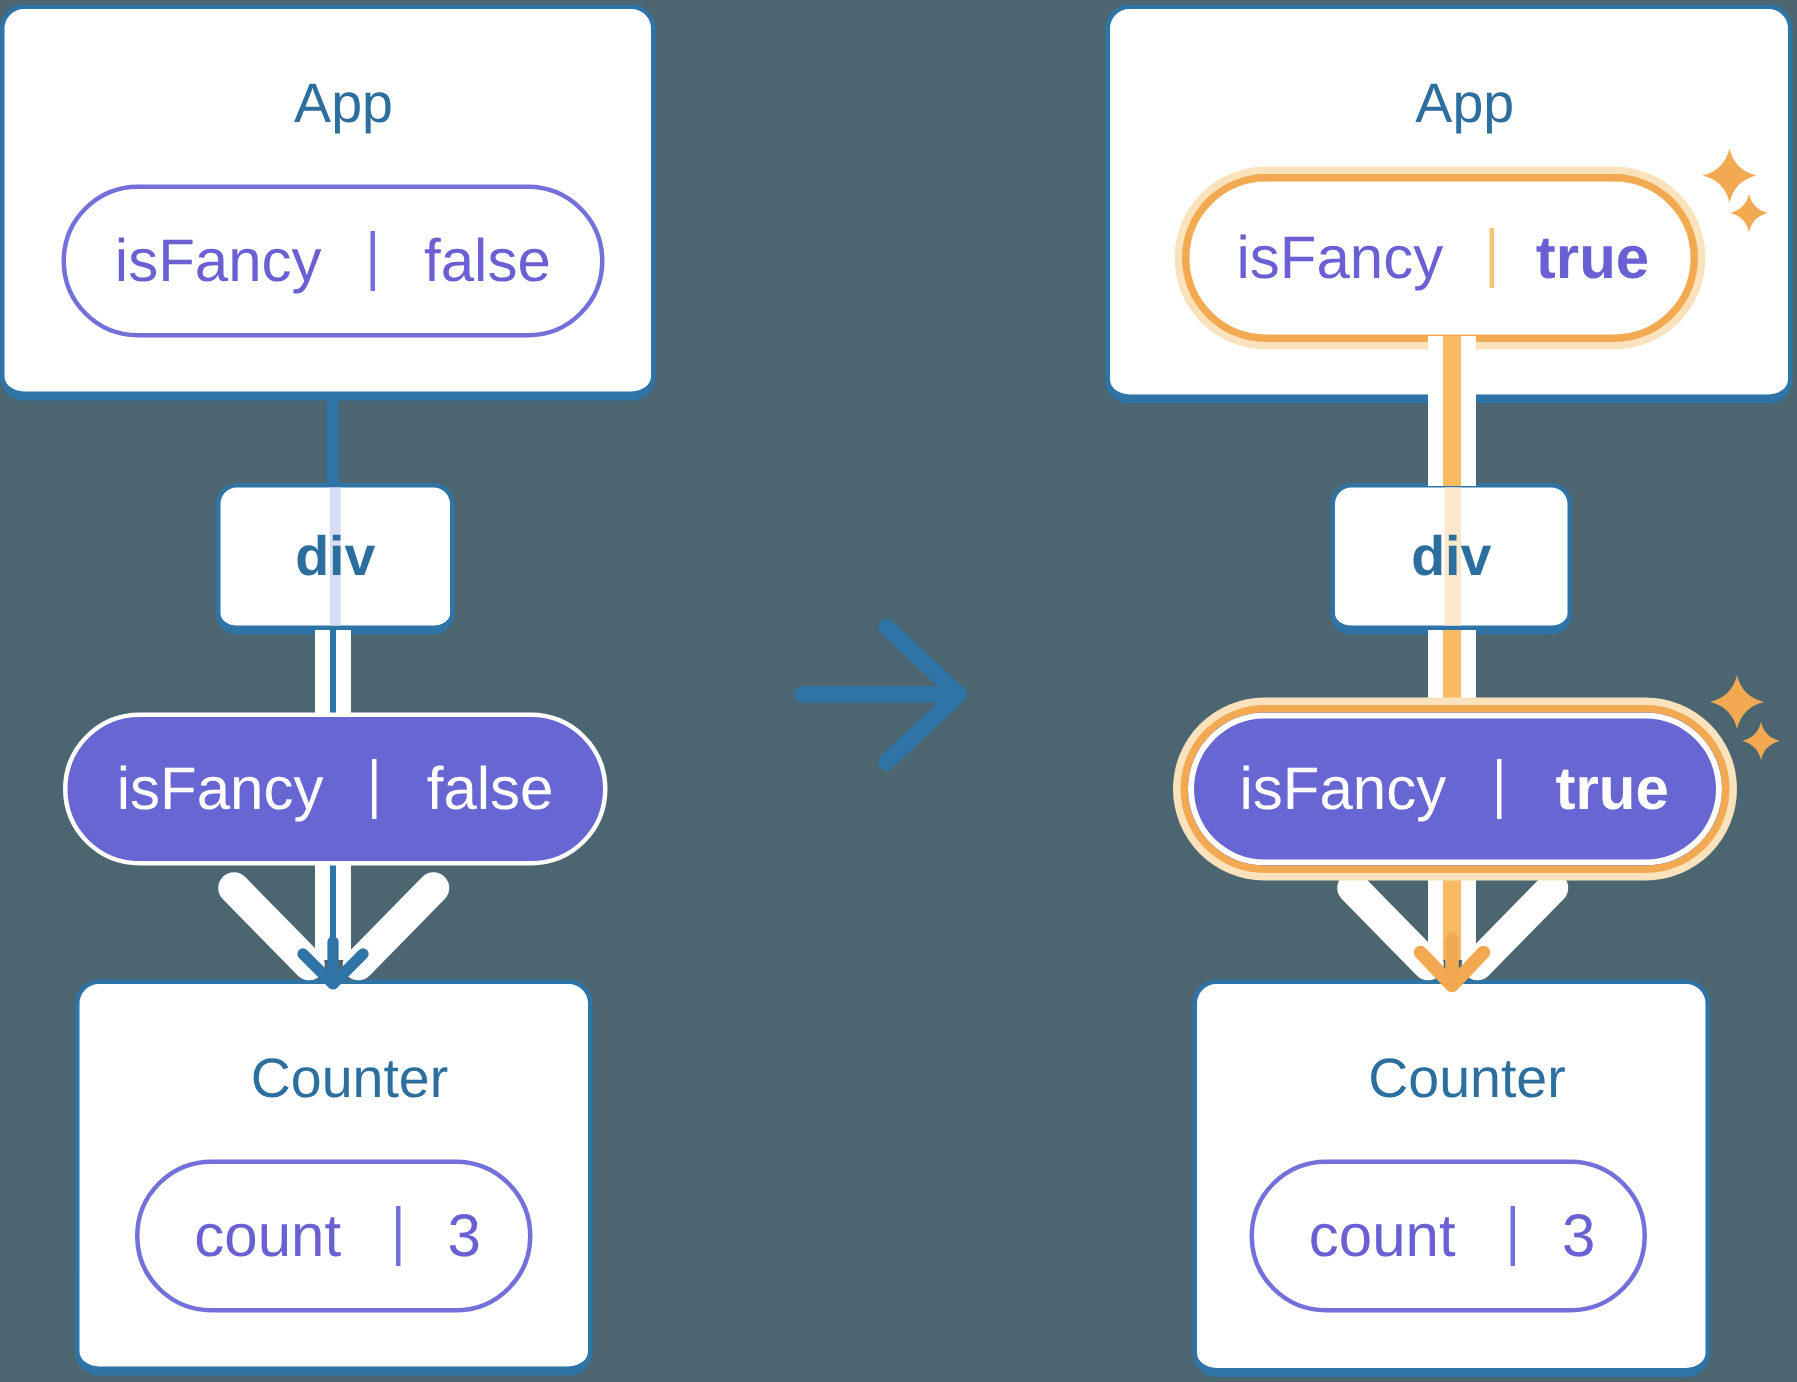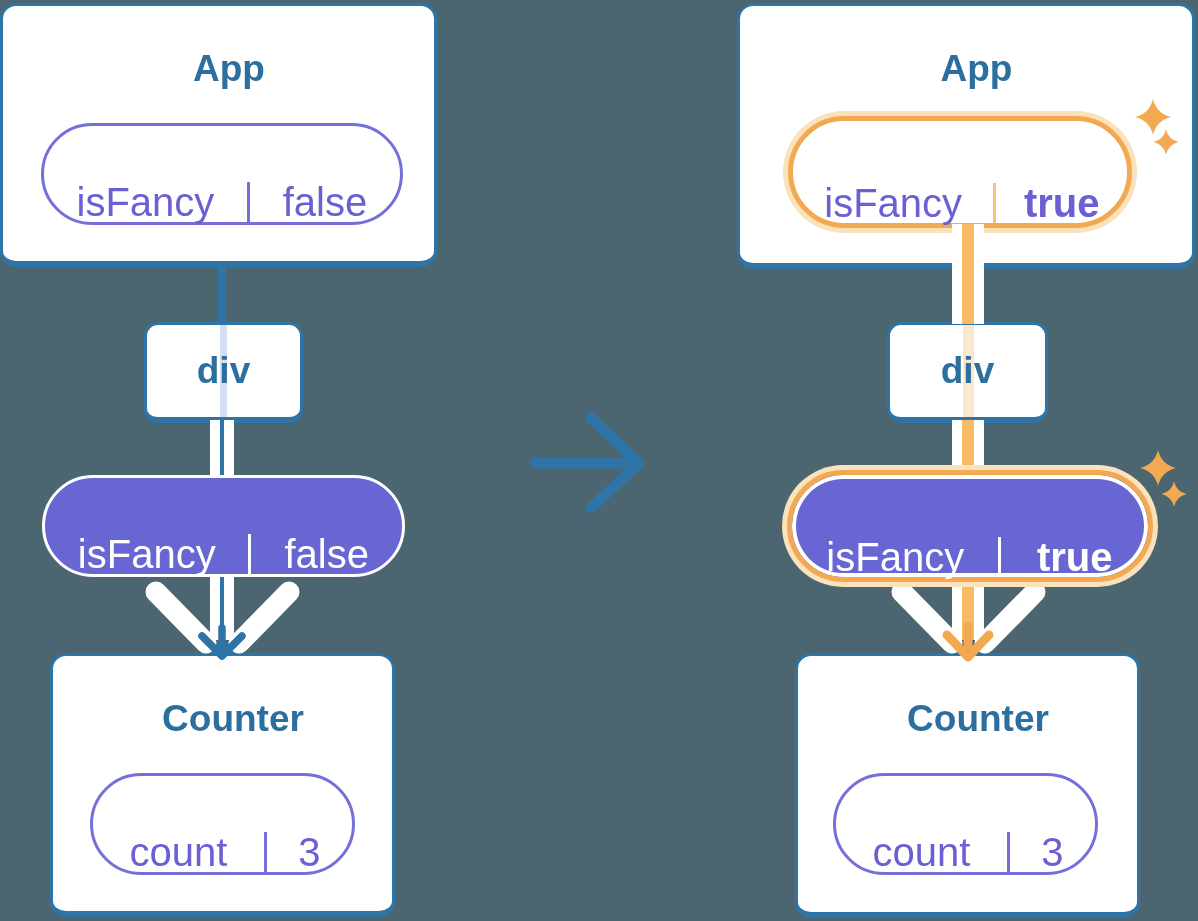--- a/index.html
+++ b/index.html
@@ -10,29 +10,29 @@
     font-family:"Liberation Sans","DejaVu Sans",sans-serif;
   }
   
   .card{
     position:absolute;background:#fff;
     border:3px solid var(--blue);border-bottom-width:6px;
     border-radius:16px;z-index:1;box-sizing:border-box;
   }
   .card .title{
     position:absolute;left:0;right:0;text-align:center;
-    color:var(--title-blue);font-size:37px;line-height:1;font-weight:700;padding-left:21px;
+    color:var(--title-blue);font-size:37px;line-height:1;font-weight:400;padding-left:21px;
   }
   .nodelabel{
     position:absolute;inset:0;display:flex;align-items:center;justify-content:center;
     font-size:37px;color:var(--title-blue);z-index:1;font-weight:bold;
   }
   .faint{position:absolute;top:0;bottom:0;left:50%;z-index:0;}
   
-  .pill{position:absolute;display:flex;box-sizing:border-box;align-items:flex-end;}
+  .pill{position:absolute;display:flex;box-sizing:border-box;align-items:center;}
   .pill .cell{display:flex;align-items:center;justify-content:center;font-size:40px;line-height:1;}
   .pill .cell:last-child{flex:1;}
   .outlined{background:#fff;border:3px solid var(--purple-border);border-radius:60px;color:var(--purple-text);}
   .outlined .cell + .cell{border-left:3px solid var(--purple-border);}
   .filled{background:var(--purple-fill);border:3px solid #fff;border-radius:60px;color:#fff;z-index:4;}
   .filled .cell + .cell{border-left:3px solid #fff;}
   .hl-outlined{
     background:#fff;border:5px solid var(--orange);border-radius:64px;color:var(--purple-text);
     box-shadow:0 0 0 5px var(--peach-glow);z-index:4;
   }

